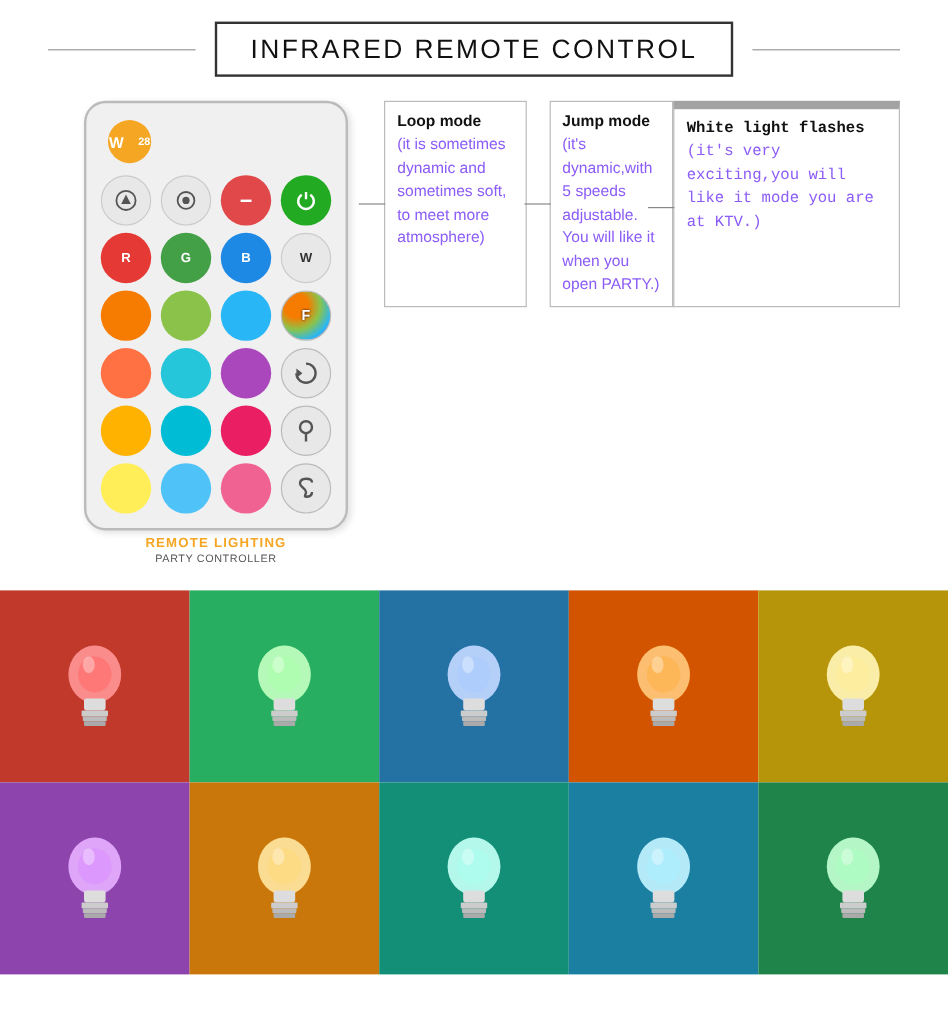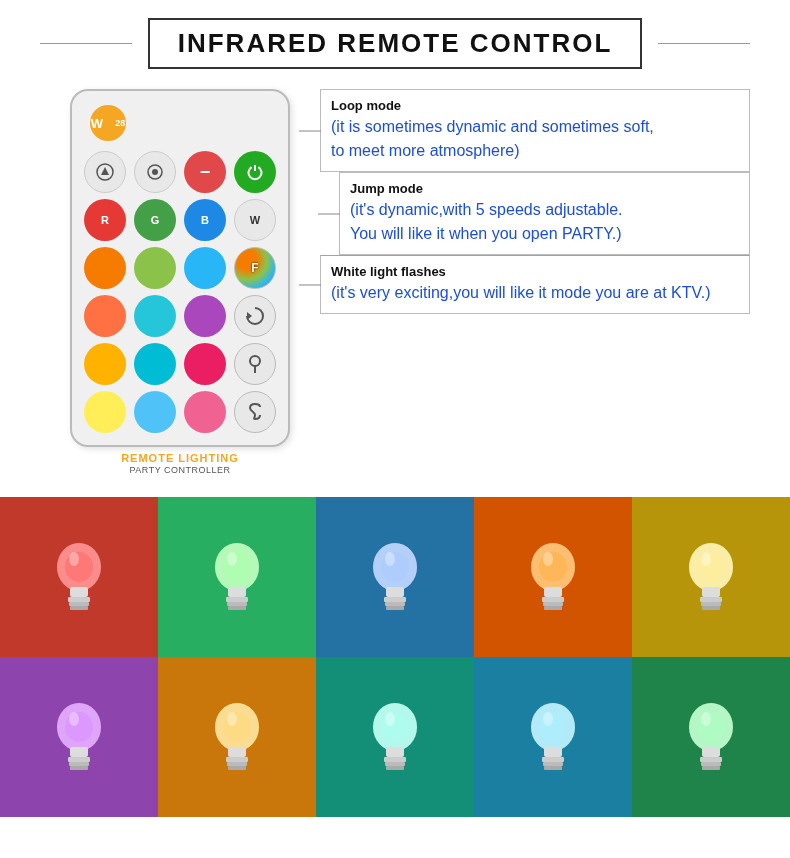--- a/index.html
+++ b/index.html
@@ -22,22 +22,22 @@
       flex: 1;
       height: 1px;
       background: #999;
     }
     .header-title-box {
       border: 2px solid #333;
       padding: 8px 28px;
       margin: 0 16px;
     }
     .header-title {
-      font-size: 26px;
-      font-weight: 700;
+      font-size: 22px;
+      font-weight: 400;
       letter-spacing: 2px;
       color: #111;
       white-space: nowrap;
     }
 
     
     .remote-section {
       display: flex;
       flex-direction: row;
       align-items: flex-start;
@@ -158,43 +158,43 @@
     }
     .remote-label-sub {
       font-size: 9px;
       color: #555;
       letter-spacing: 0.5px;
     }
 
     
     .descriptions-col {
       display: flex;
-      flex-direction: column;
+      flex-direction: row;
       gap: 0px;
       margin-left: 20px;
       flex: 1;
     }
     .desc-block {
       border: 1px solid #bbb;
       padding: 8px 10px;
       margin-bottom: 0px;
       position: relative;
     }
     .desc-block + .desc-block {
       border-top: none;
     }
     .desc-title {
       font-size: 13px;
       font-weight: 700;
       color: #111;
       margin-bottom: 2px;
     }
     .desc-text {
-      font-size: 16px;
-      color: #1d4ed8;
+      font-size: 13px;
+      color: #8b5cf6;
       line-height: 1.5;
     }
 
     
     .connector {
       position: absolute;
       left: -22px;
       top: 50%;
       transform: translateY(-50%);
       width: 22px;
@@ -327,21 +327,21 @@
       <div class="desc-title">Loop mode</div>
       <div class="desc-text">(it is sometimes dynamic and sometimes soft,<br>to meet more atmosphere)</div>
     </div>
 
     <div class="desc-block" style="position:relative; border-top:1px solid #bbb;margin-left:19px;">
       <div class="connector"></div>
       <div class="desc-title">Jump mode</div>
       <div class="desc-text">(it's dynamic,with 5 speeds adjustable.<br>You will like it when you open PARTY.)</div>
     </div>
 
-    <div class="desc-block" style="position:relative; border-top:1px solid #a3a3a3;">
+    <div class="desc-block" style="position:relative; border-top:7px solid #a3a3a3;font-family:Liberation Mono, monospace;">
       <div class="connector"></div>
       <div class="desc-title">White light flashes</div>
       <div class="desc-text">(it's very exciting,you will like it mode you are at KTV.)</div>
     </div>
 
 
   </div>
 
 </div>
 

